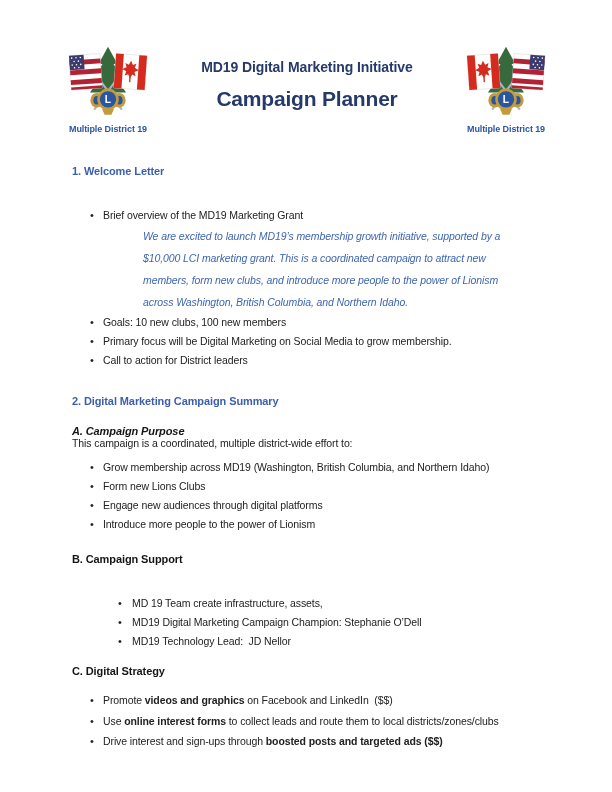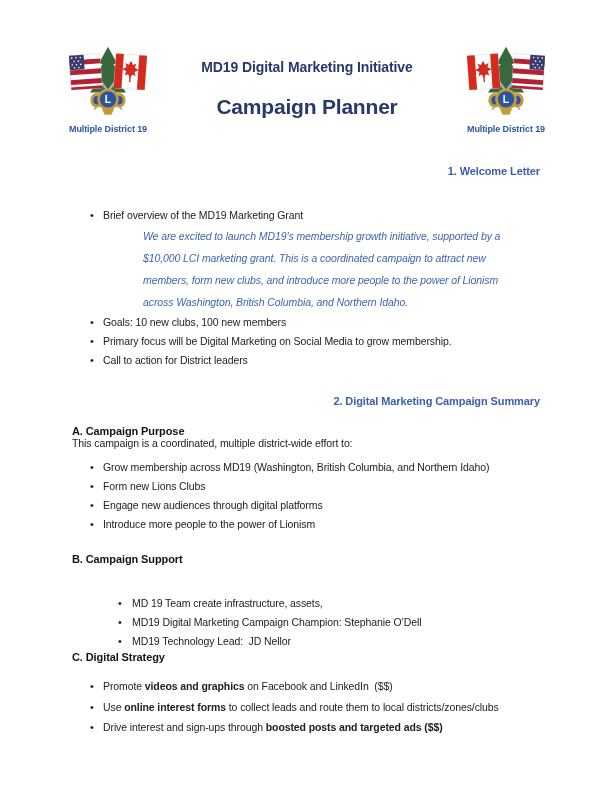--- a/index.html
+++ b/index.html
@@ -21,36 +21,36 @@
     padding:46px 58px 0 60px;
   }
   .logo { width:96px; display:flex; flex-direction:column; align-items:center; }
   .logo svg { width:90px; height:74px; display:block; }
   .logo-text {
     font-size:9px; font-weight:bold; color:#2C55A4;
     white-space:nowrap; letter-spacing:-0.1px; margin-top:4px;
   }
   .title-block { flex:1; text-align:center; padding-top:13px; color:var(--title_navy, #26396B); }
   .doc-title   { font-size:14px; font-weight:bold; letter-spacing:-0.1px; }
-  .doc-subtitle{ font-size:21px;  font-weight:bold; margin-top:20px; letter-spacing:-0.2px; }
+  .doc-subtitle{ font-size:21px;  font-weight:bold; margin-top:12px; letter-spacing:-0.2px; }
 
   
   .content { padding:0 72px; font-size:10.5px; letter-spacing:-0.1px; }
   .sec-heading {
     color:var(--heading_blue, #3D5EAD);
-    font-weight:bold; font-size:11px;text-align:right;
+    font-weight:bold; font-size:11px;
   }
   .sub-heading { font-weight:bold; font-size:11px; color:#151515; }
   .intro { margin-top:0; white-space:pre; }
 
   .h-welcome  { margin-top:31px; }
   .h-summary  { margin-top:25px; }
-  .h-purpose  { margin-top:18px; }
+  .h-purpose  { margin-top:18px;font-style:italic; }
   .h-support  { margin-top:19px; }
-  .h-strategy { margin-top:0; }
+  .h-strategy { margin-top:14px; }
 
   ul.blist { list-style:none; margin-top:29px; }
   ul.blist li {
     position:relative;
     padding-left:31px;
     line-height:19px;
     white-space:pre;
   }
   ul.blist li::before {
     content:"\2022";

